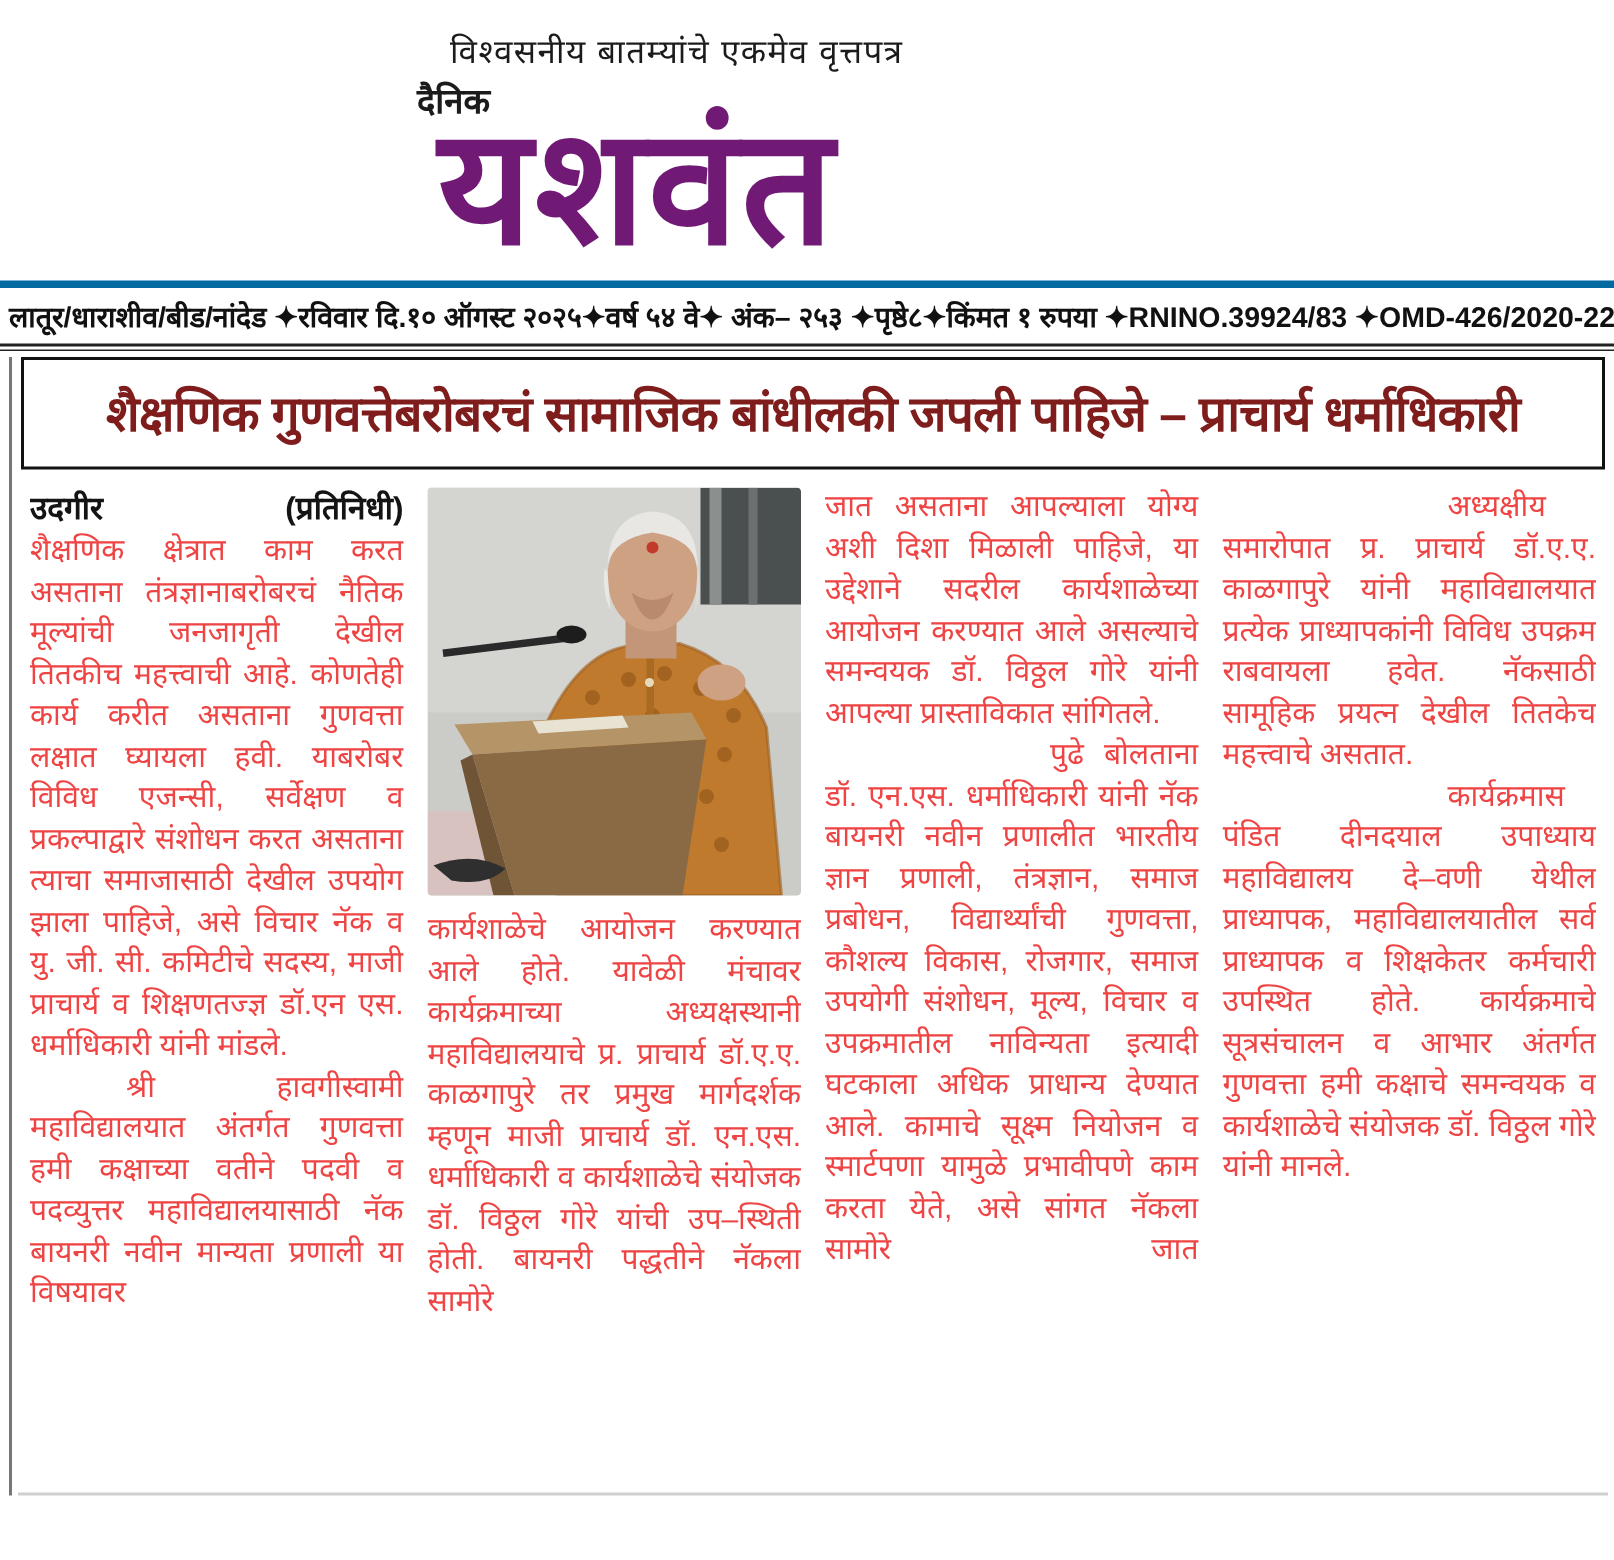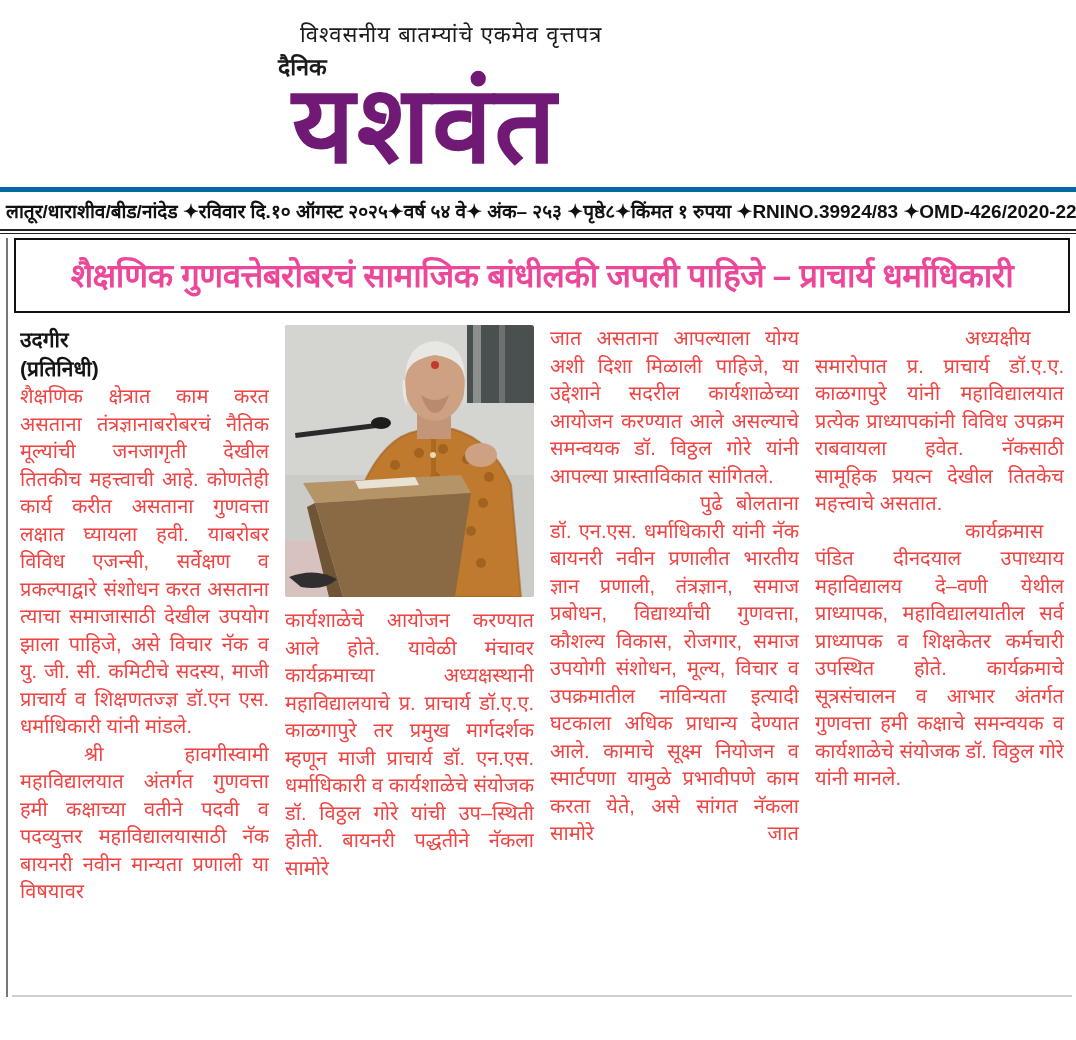--- a/index.html
+++ b/index.html
@@ -34,41 +34,41 @@
 
   
   .article-box { margin: 4px 4px 0 6px; border-left: 2px solid #777; padding-left: 4px; }
   .headline-box {
     border: 2px solid #111;
     margin: 4px 2px 0 2px;
     padding: 12px 8px 14px 8px;
     text-align: center;
   }
   .headline {
-    font-size: 33px; font-weight: bold; color: #ec4899;
+    font-size: 33px; font-weight: bold; color: #7f1d1d;
     white-space: nowrap; letter-spacing: -0.5px;
   }
 
   .body-cols {
     display: flex; gap: 16px;
     padding: 12px 6px 0 8px;
     height: 684px;
     border-bottom: 2px solid #cfcfcf;
   }
   .col { width: 249px; overflow: hidden; }
   .para {
     font-size: 20px; line-height: 27.5px;
     text-align: justify; color: #ef4444;
   }
   .para.cont { text-align-last: justify; }
   .indent-sm { text-indent: 64px; }
   .indent-lg { text-indent: 150px; }
   .dateline {
     display: flex; justify-content: space-between;
-    font-size: 21px; font-weight: bold; line-height: 29px; flex-direction: column;
+    font-size: 21px; font-weight: bold; line-height: 29px;
   }
 
   
   .photo-frame {
     width: 249px; height: 272px; margin-bottom: 10px;
     border-radius: 3px; overflow: hidden; background: #c9c9c5;
   }
   .photo-frame svg { display: block; }
 </style>
 </head>

